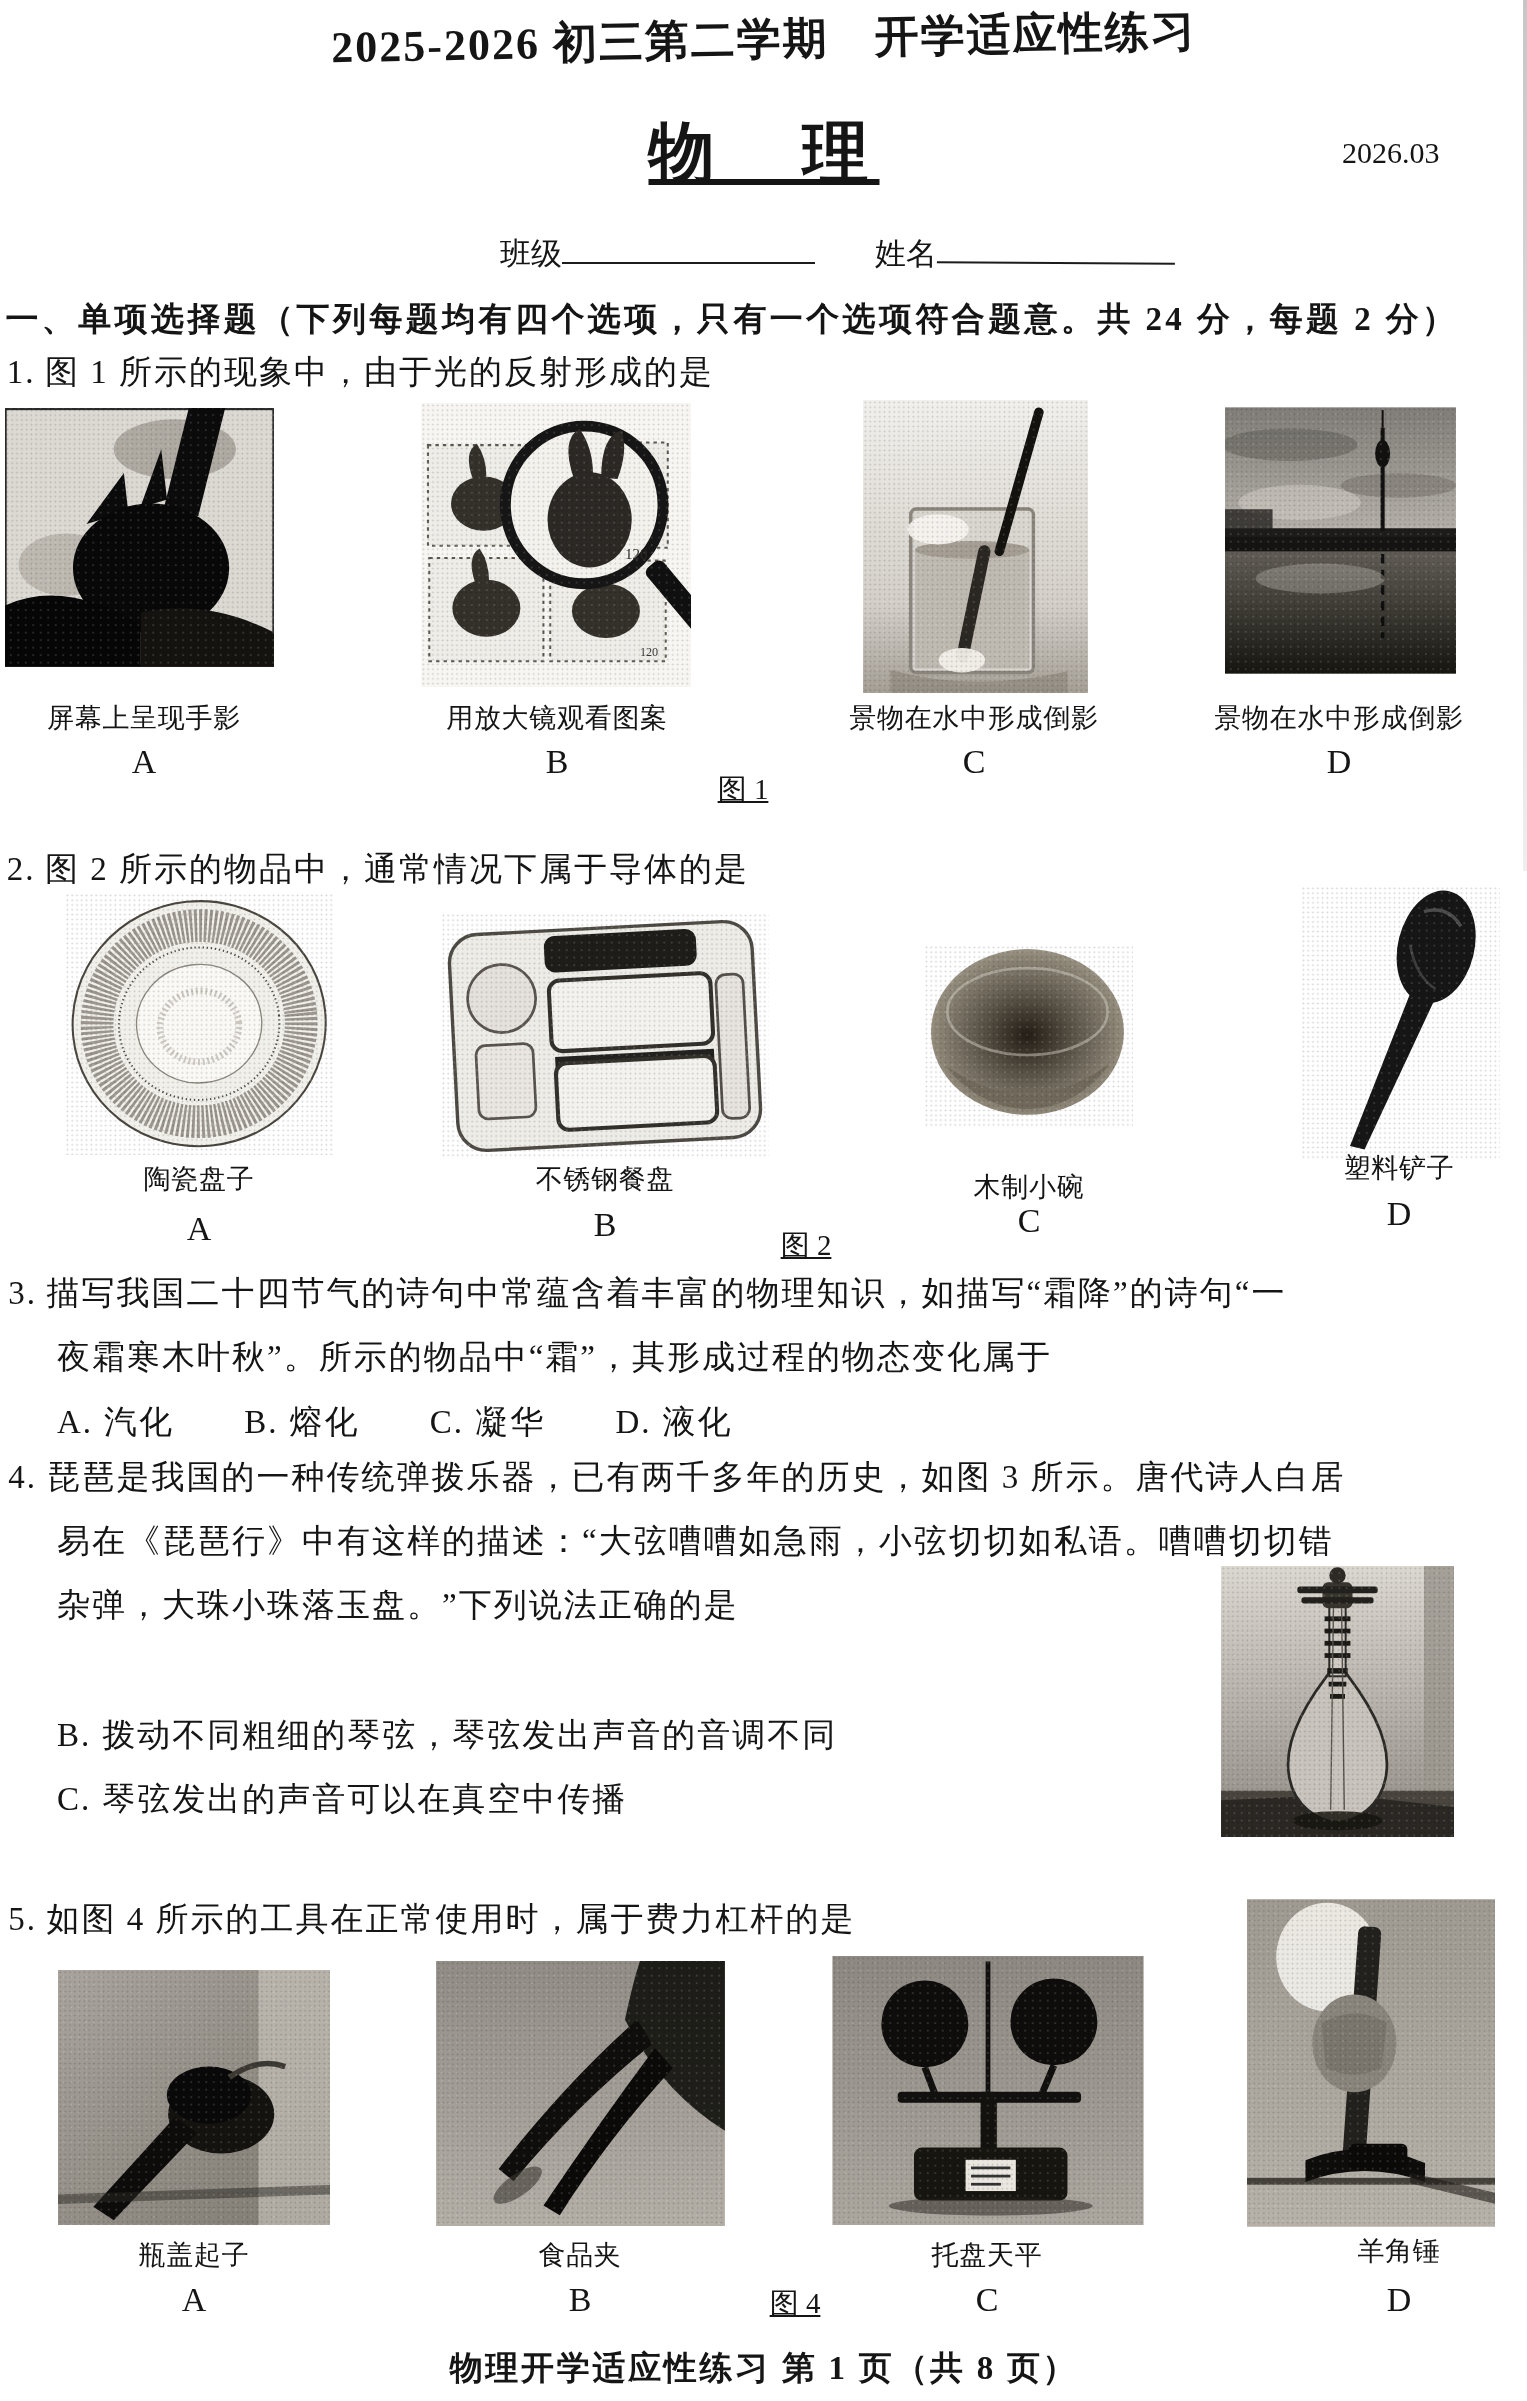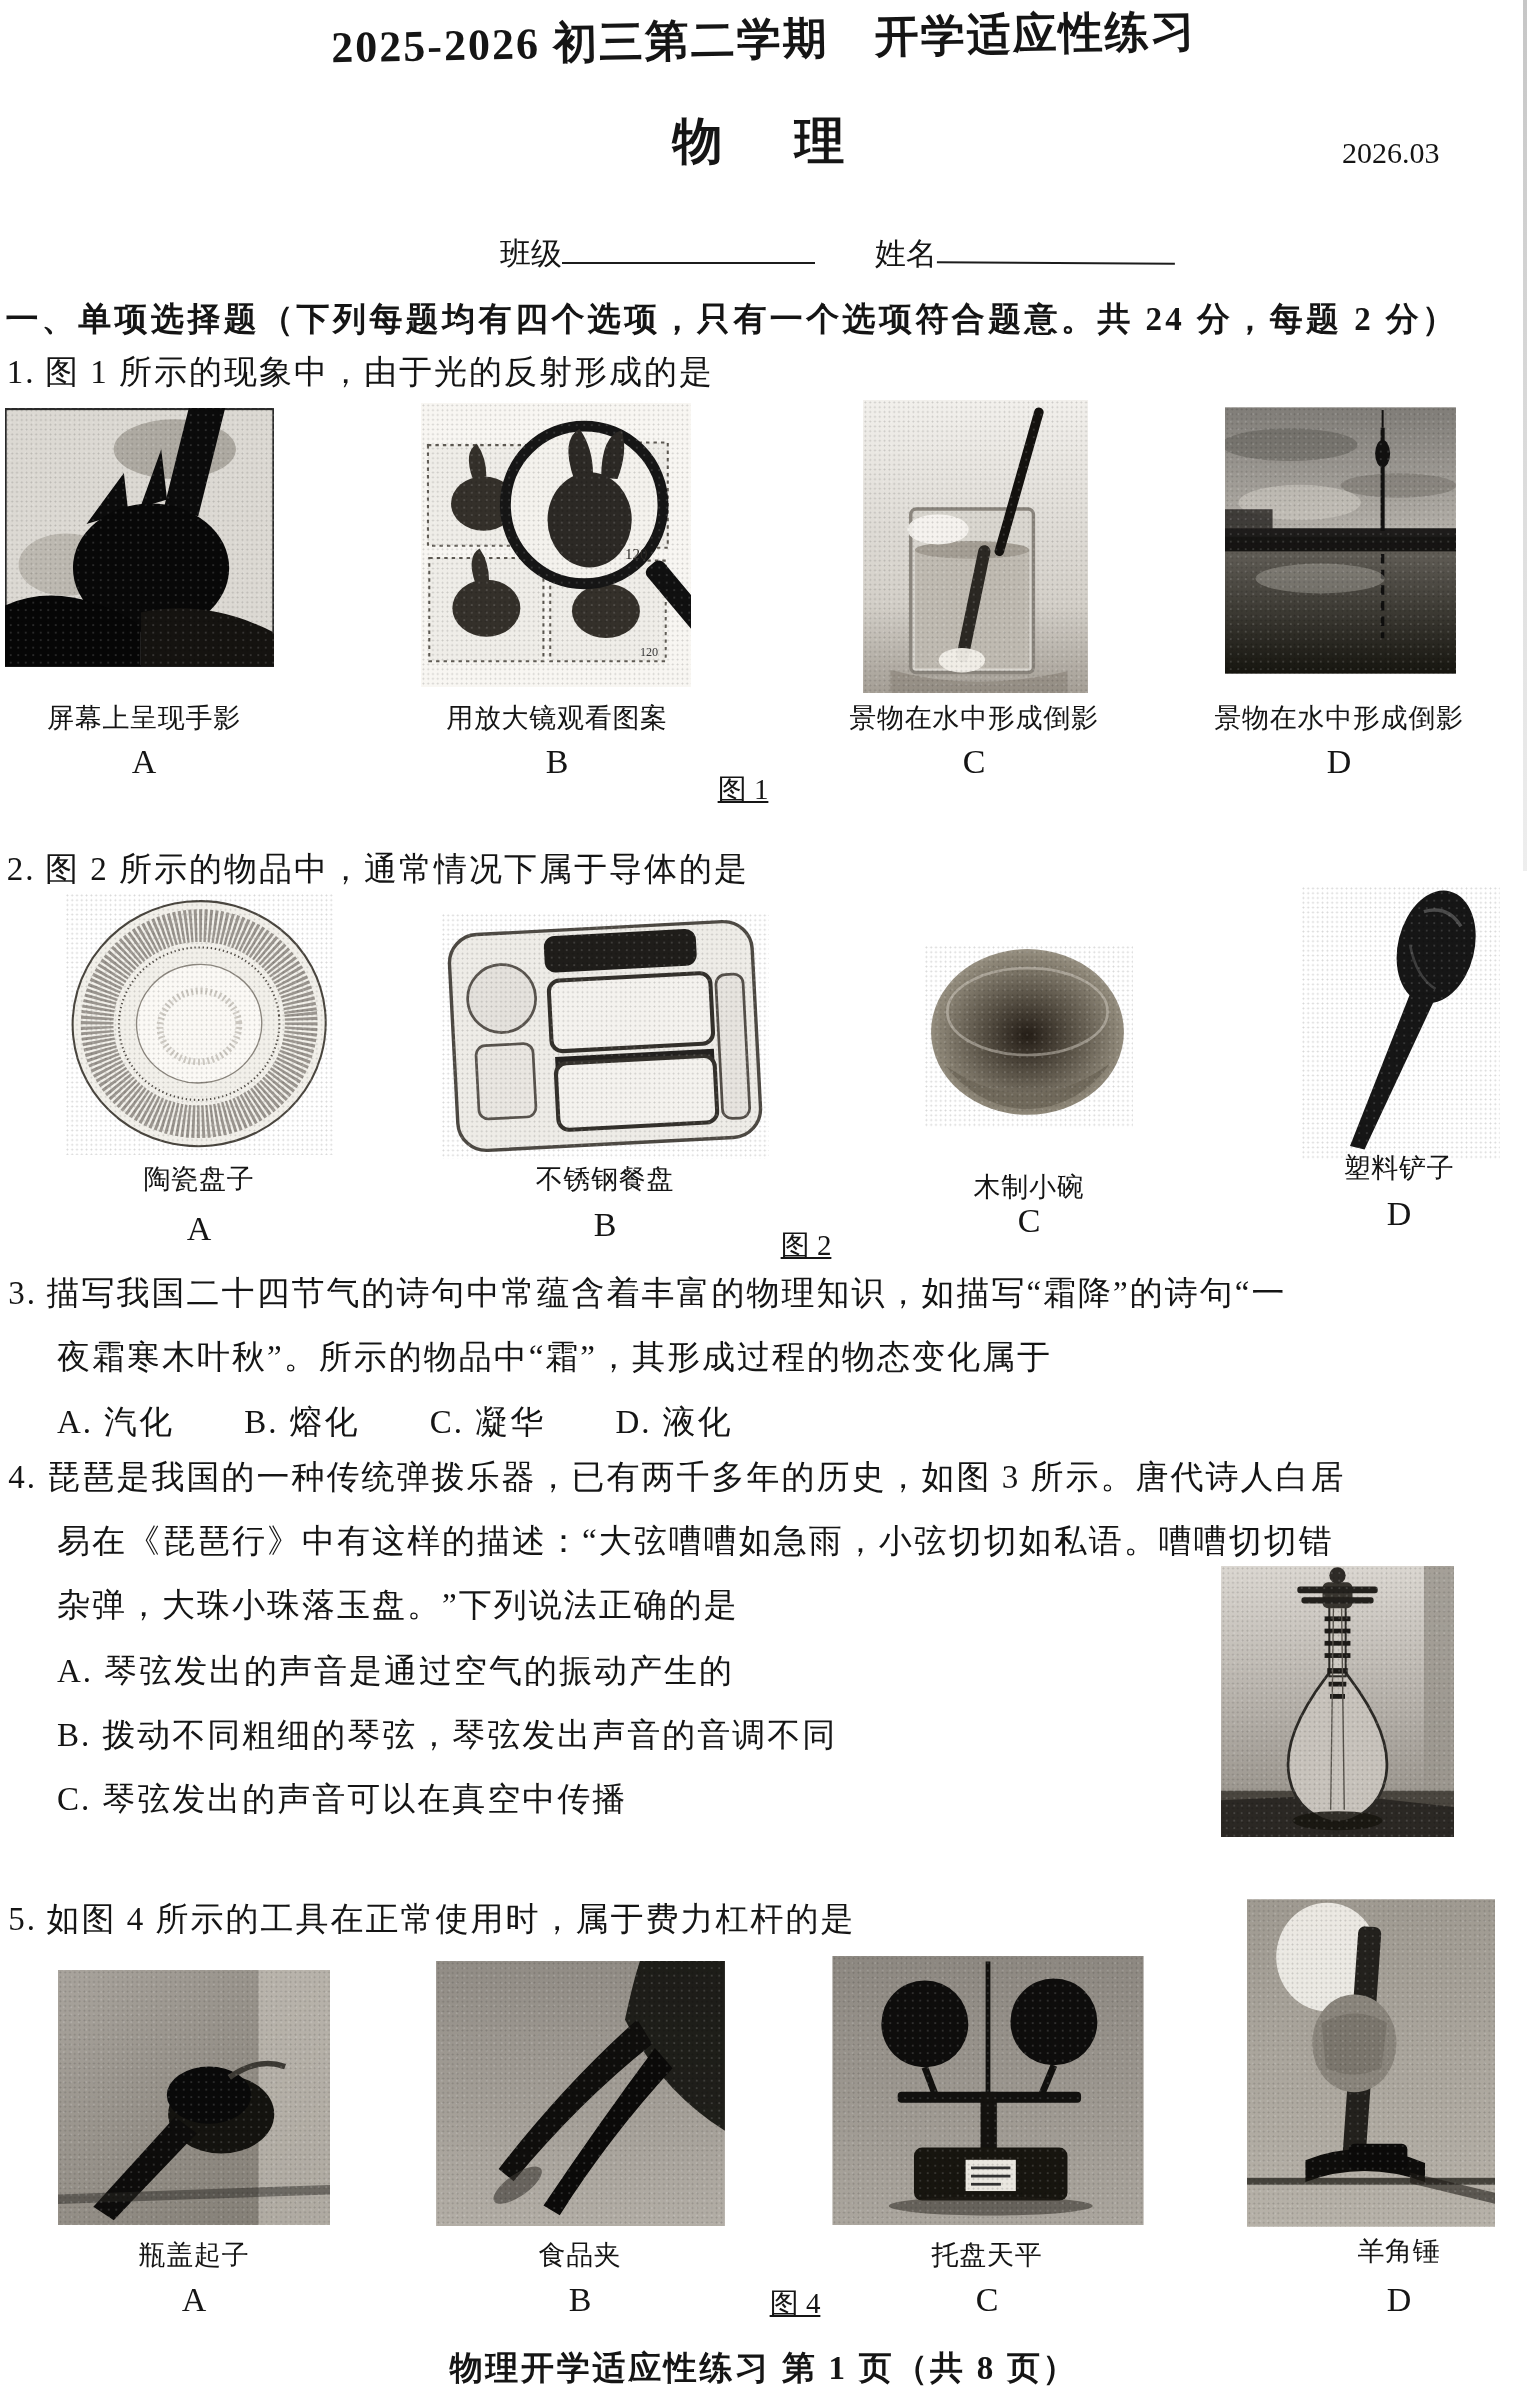--- a/index.html
+++ b/index.html
@@ -1,21 +1,21 @@
 <!DOCTYPE html>
 <html style="font-size:11px"><head>
 <meta charset="utf-8">
 <style>
   html,body{margin:0;padding:0;background:#e8e8e8;}
   .page{position:relative;width:1528px;height:2401px;background:#ffffff;overflow:hidden;
         font-family:"Liberation Serif","DejaVu Serif",serif;color:#151515;}
   .abs{position:absolute;text-align:center;}
   .ctr{left:0;right:0;text-align:center;}
   .title{font-size:44px;font-weight:bold;letter-spacing:2px;transform:rotate(-1.1deg);white-space:nowrap;}
-  .subject{font-size:50px;font-weight:bold;letter-spacing:11px;}
+  .subject{font-size:66px;font-weight:bold;letter-spacing:11px;text-decoration:underline;}
   .date{font-size:30px;}
   .fillrow{font-size:31px;white-space:nowrap;}
   .blank{display:inline-block;border-bottom:2.7px solid #1c1c1c;height:27px;vertical-align:baseline;}
   .sect{font-size:33px;font-weight:bold;letter-spacing:3.4px;white-space:nowrap;}
   .qline{font-size:33px;letter-spacing:2px;white-space:nowrap;}
   .qnum{margin-right:9.5px;}
   .optline{font-size:33px;letter-spacing:2px;white-space:nowrap;}
   .optlab{margin-right:11px;}
   .optchunk{margin-right:60px;}
   .cap{position:absolute;transform:translateX(-50%);font-size:27px;letter-spacing:0.7px;white-space:nowrap;}
@@ -230,23 +230,20 @@
     <span class="optchunk"><span class="optlab">B.</span><span>熔化</span></span>
     <span class="optchunk"><span class="optlab">C.</span><span>凝华</span></span>
     <span class="optchunk"><span class="optlab">D.</span><span>液化</span></span>
   </div>
 
   <div class="abs qline" style="left:8.2px;top:1455px;">
     <span class="qnum">4.</span><span>琵琶是我国的一种传统弹拨乐器，已有两千多年的历史，如图 3 所示。唐代诗人白居</span>
   </div>
   <div class="abs qline" style="left:57px;top:1519px;">易在《琵琶行》中有这样的描述：“大弦嘈嘈如急雨，小弦切切如私语。嘈嘈切切错</div>
   <div class="abs qline" style="left:57px;top:1583px;">杂弹，大珠小珠落玉盘。”下列说法正确的是</div>
-  <div class="abs optline" style="left:57px;top:1649px;">
-    <span class="optlab">A.</span><span>琴弦发出的声音是通过空气的振动产生的</span>
-  </div>
   <div class="abs optline" style="left:57px;top:1713px;">
     <span class="optlab">B.</span><span>拨动不同粗细的琴弦，琴弦发出声音的音调不同</span>
   </div>
   <div class="abs optline" style="left:57px;top:1777px;">
     <span class="optlab">C.</span><span>琴弦发出的声音可以在真空中传播</span>
   </div>
 
   <div class="photo" style="left:1221px;top:1566px;width:233px;height:271px;">
     <svg viewBox="0 0 342 398">
       <defs>

